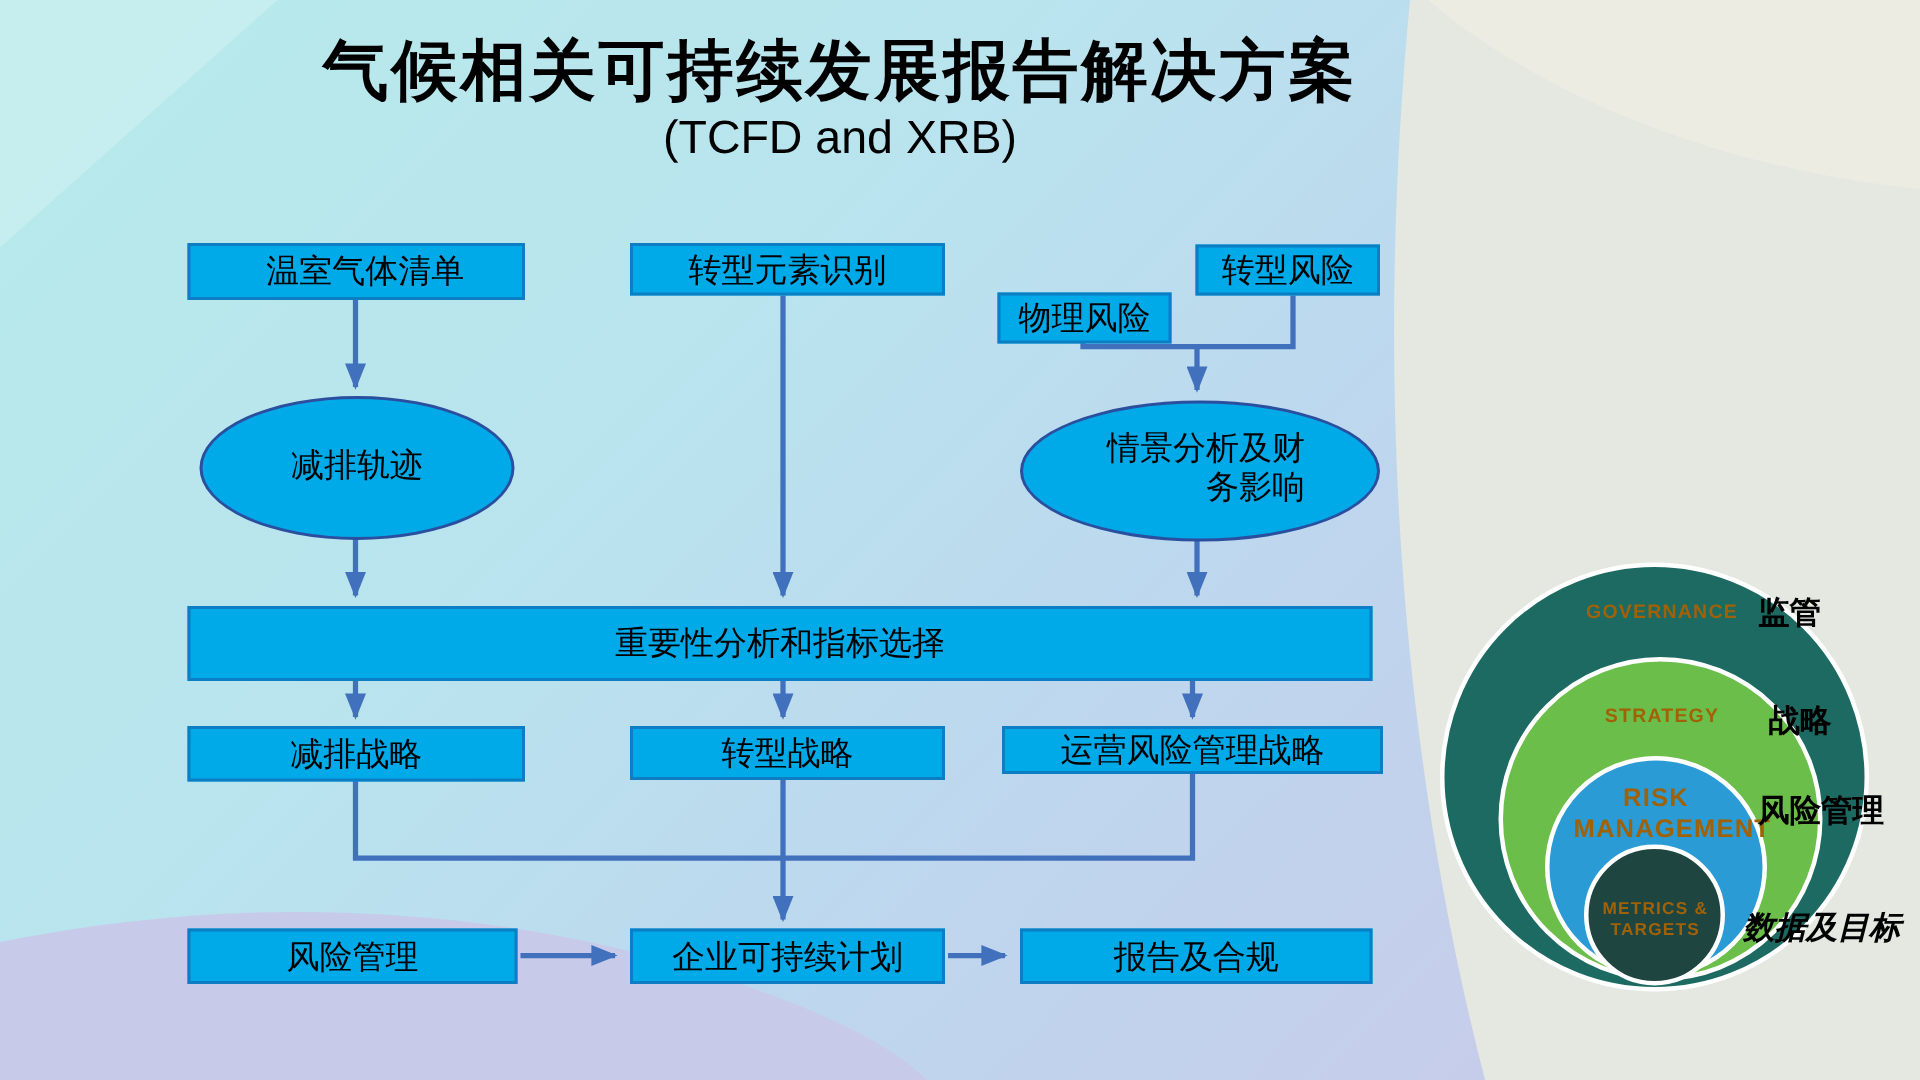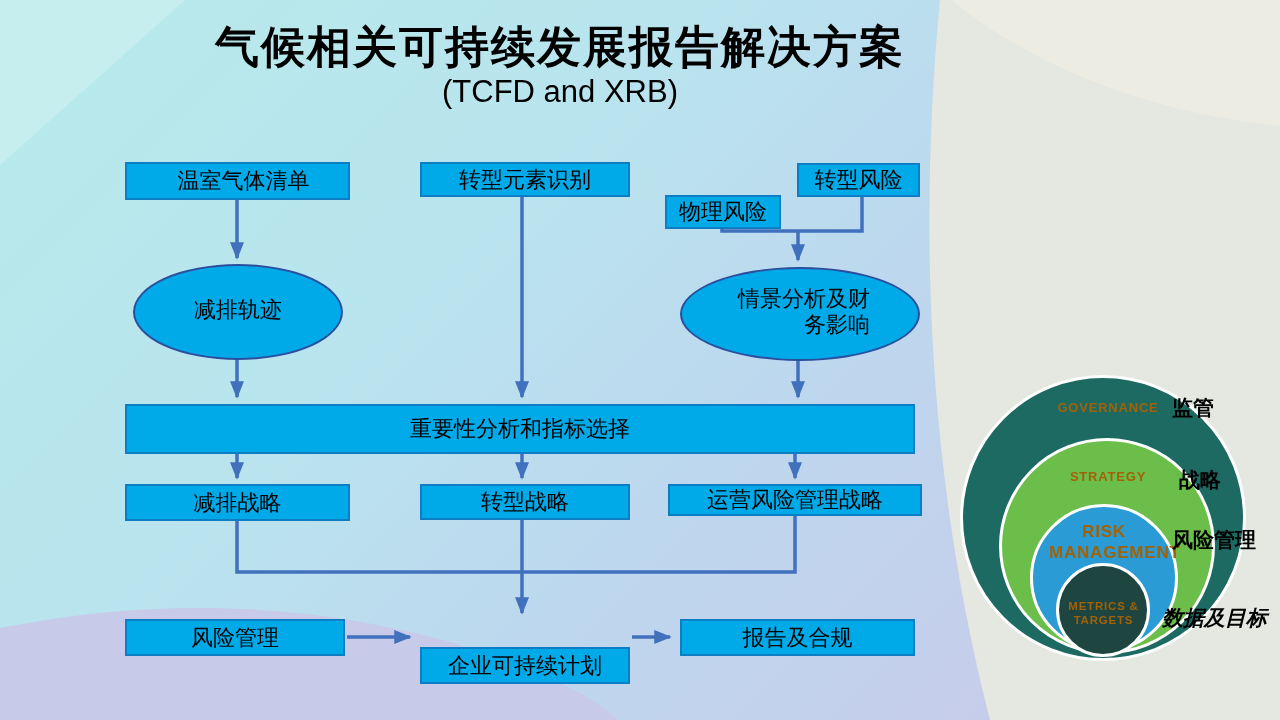--- a/index.html
+++ b/index.html
@@ -91,21 +91,21 @@
   <span style="display:inline-block;width:140px;">情景分析及财务影响</span>
 </div>
 
 <div class="node" style="left:125px;top:404px;width:790px;height:50px;">重要性分析和指标选择</div>
 
 <div class="node" style="left:125px;top:484px;width:225px;height:37px;">减排战略</div>
 <div class="node" style="left:420px;top:484px;width:210px;height:36px;">转型战略</div>
 <div class="node" style="left:668px;top:484px;width:254px;height:32px;">运营风险管理战略</div>
 
 <div class="node" style="left:125px;top:619px;width:220px;height:37px;">风险管理</div>
-<div class="node" style="left:420px;top:619px;width:210px;height:37px;margin-top:28px;">企业可持续计划</div>
+<div class="node" style="left:420px;top:619px;width:210px;height:37px;">企业可持续计划</div>
 <div class="node" style="left:680px;top:619px;width:235px;height:37px;">报告及合规</div>
 
 <div class="ring ring-gov"></div>
 <div class="ring ring-str"></div>
 <div class="ring ring-risk"></div>
 <div class="ring ring-met"></div>
 
 <div class="ring-label lbl-gov">GOVERNANCE</div>
 <div class="ring-label lbl-str">STRATEGY</div>
 <div class="ring-label lbl-risk">RISK MANAGEMENT</div>

